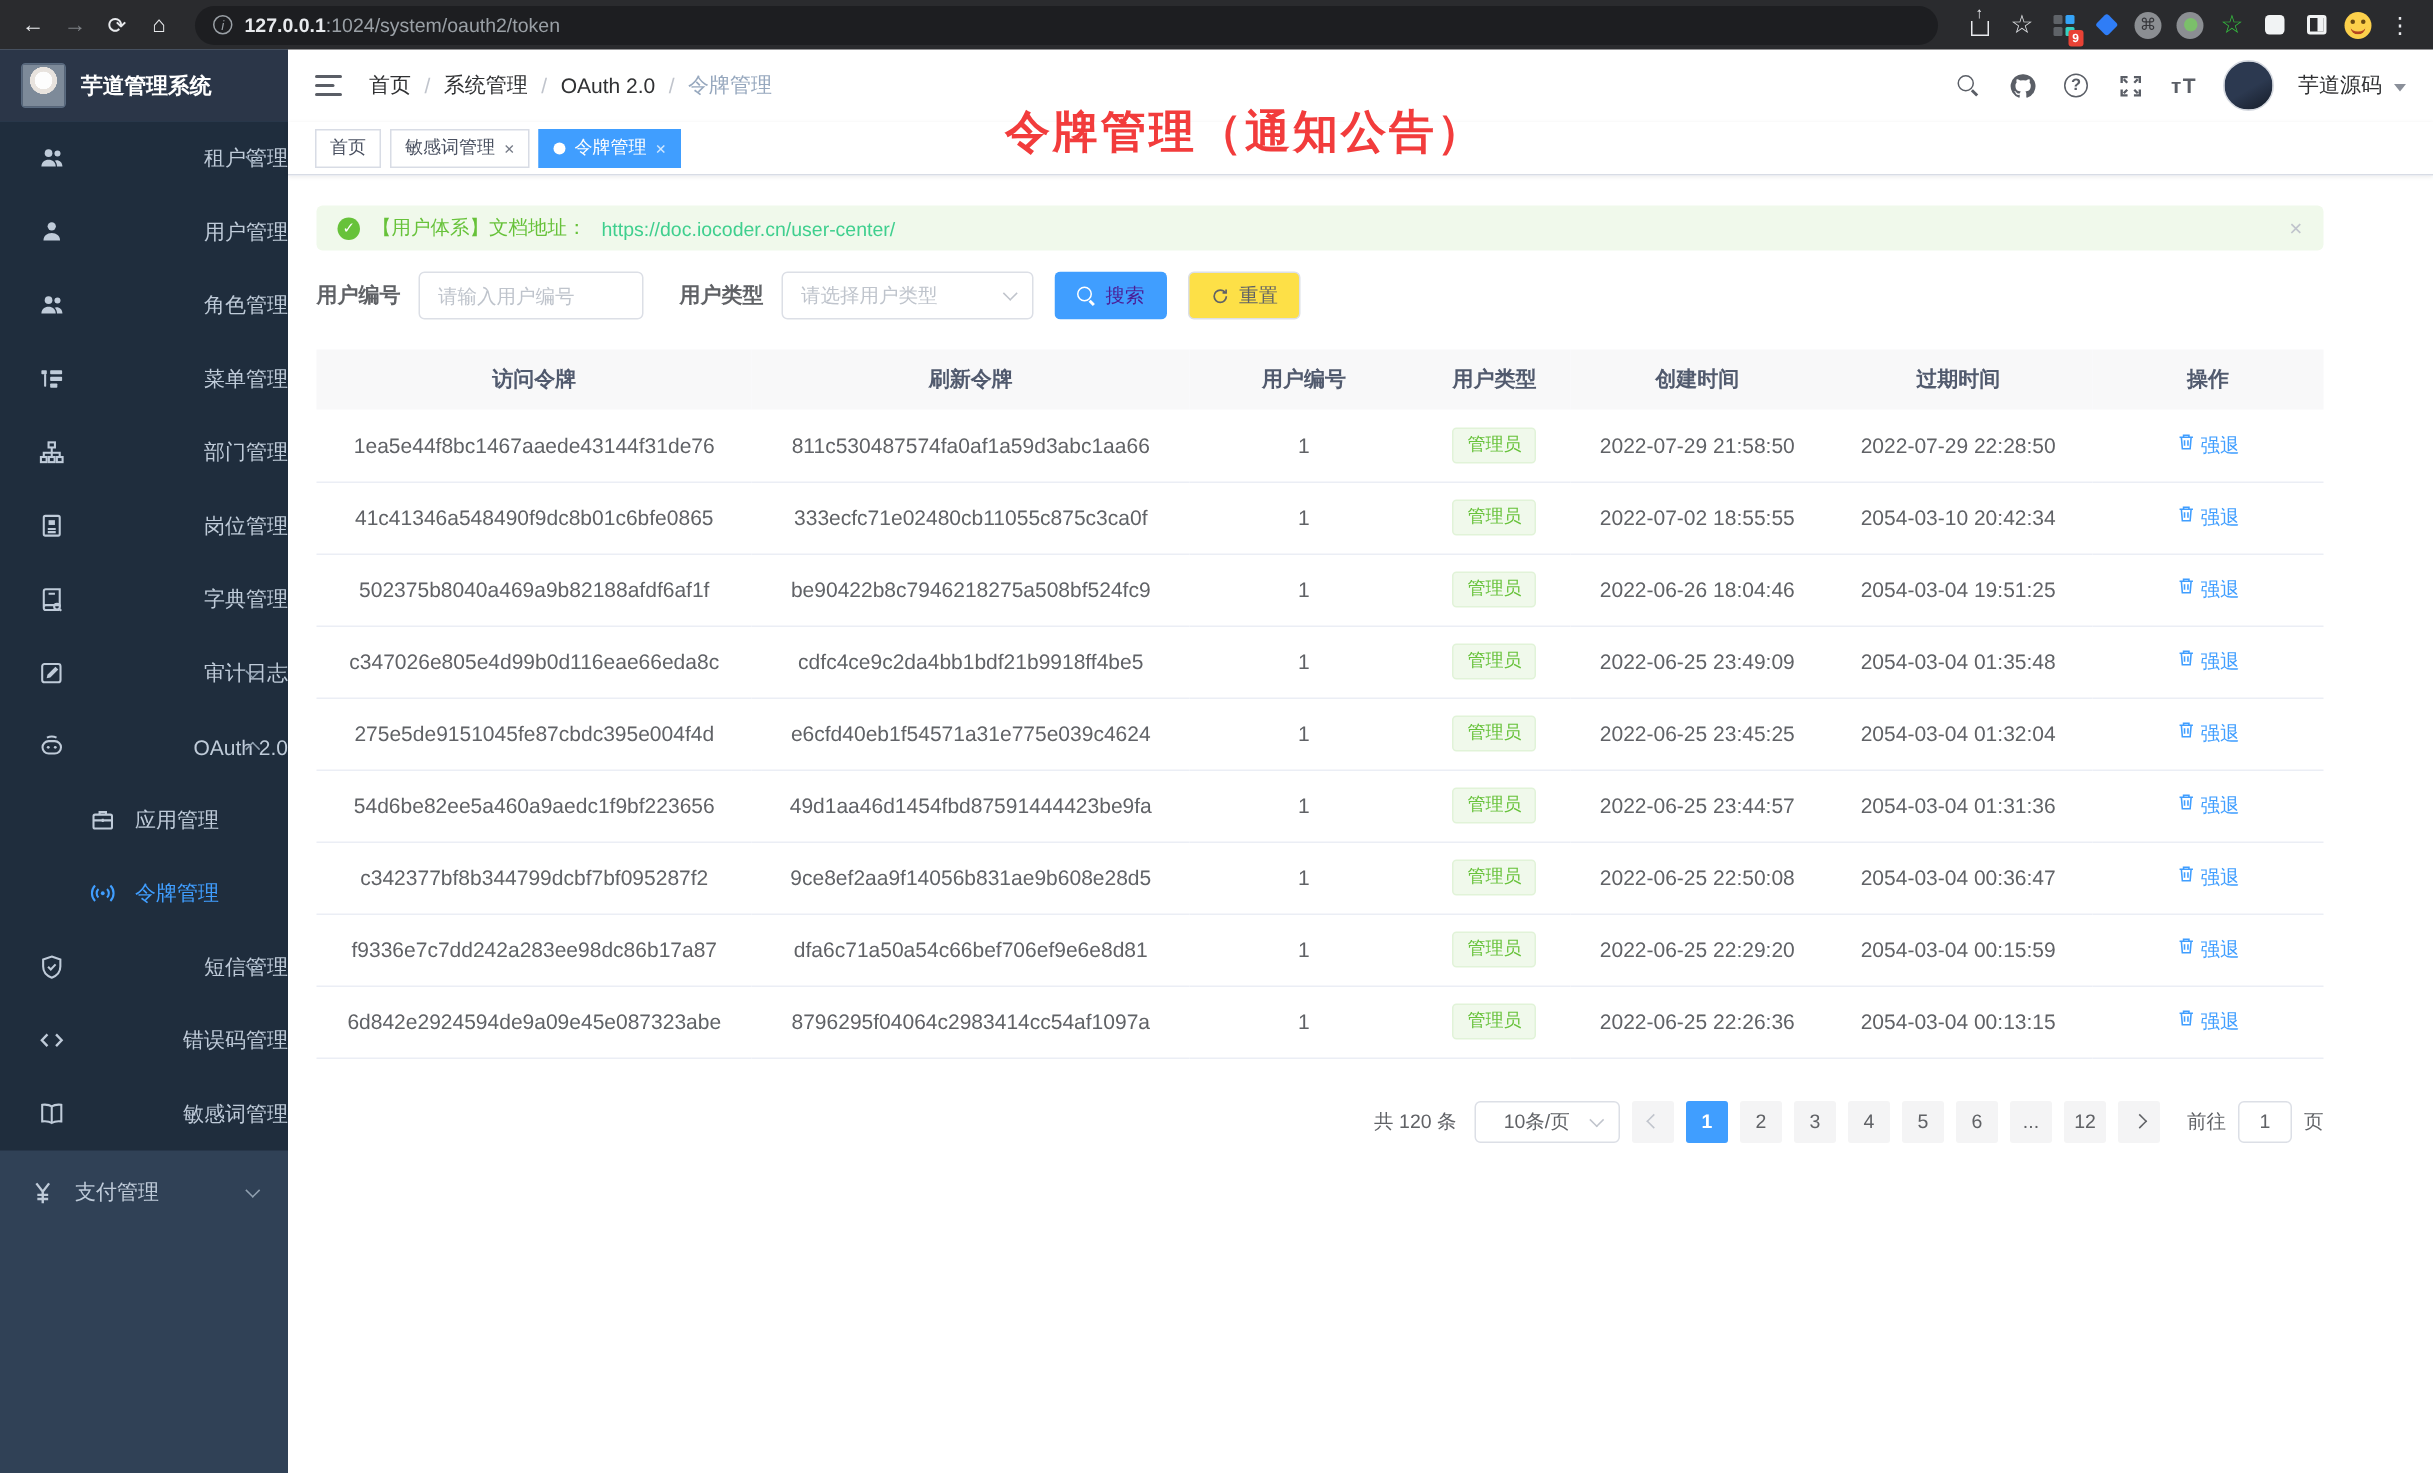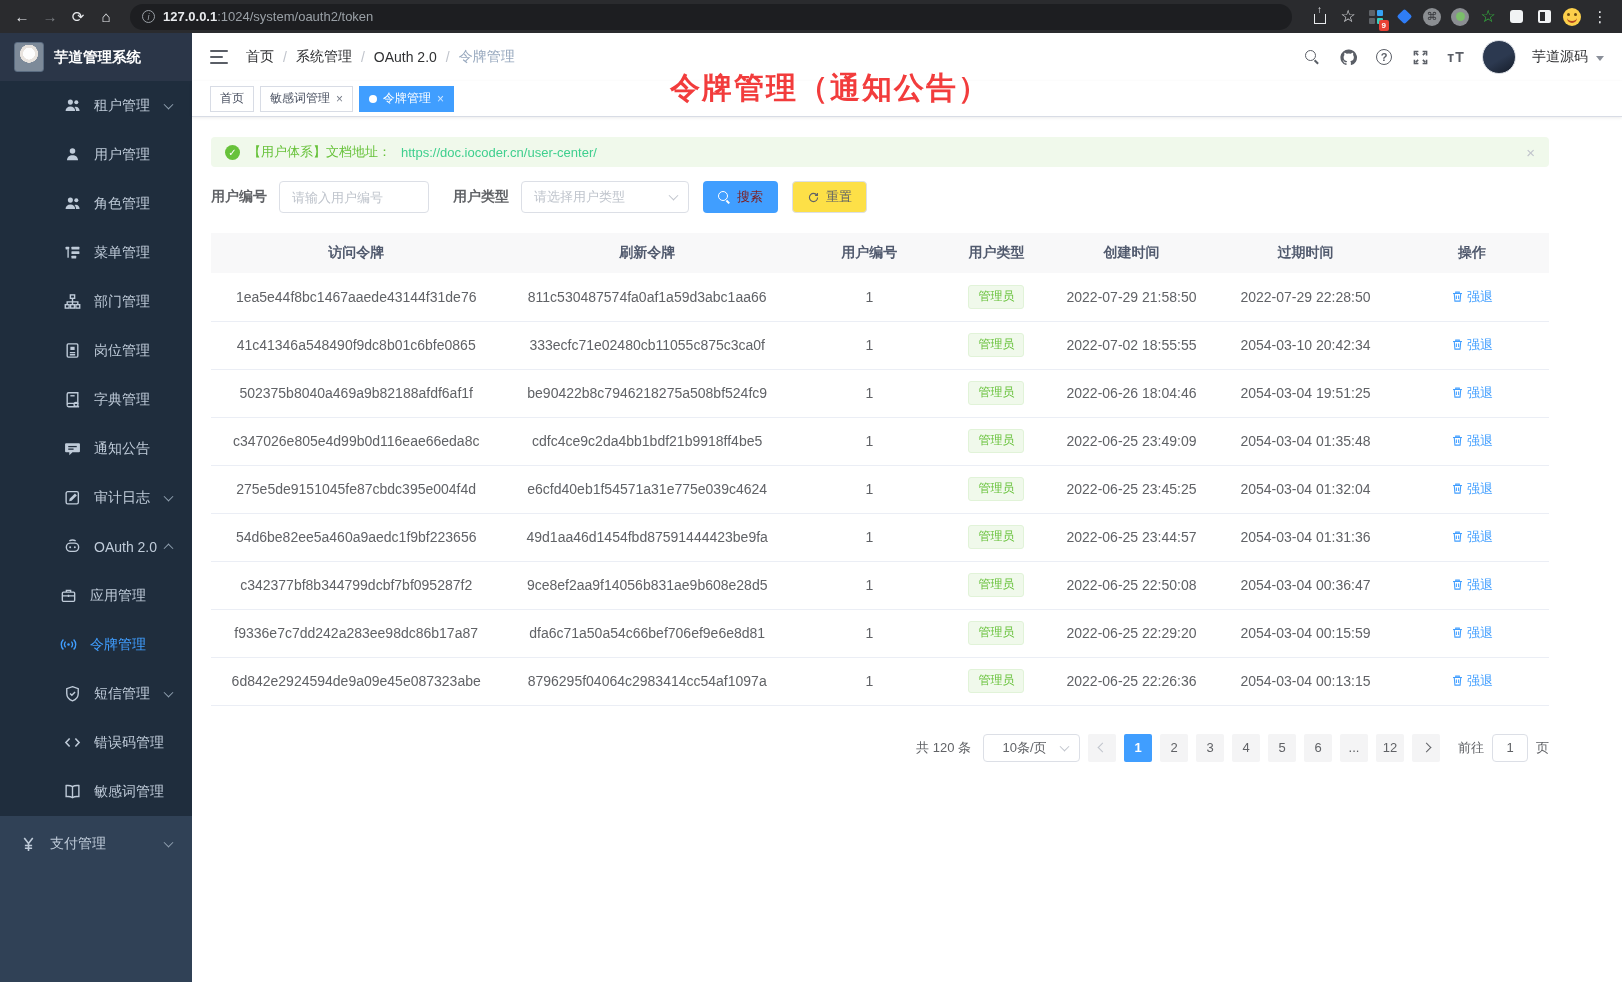--- a/index.html
+++ b/index.html
@@ -41,21 +41,21 @@
   .app { display:flex; height:949px; }
   .sidebar { width:192px; background:#304156; color:#bfcbd9; display:flex; flex-direction:column; flex:0 0 auto;}
   .logo-bar { height:48px; background:#2b3648; display:flex; align-items:center; padding:0 14px; gap:10px; flex:0 0 auto;}
   .logo-img { width:30px; height:30px; border-radius:3px; background:
      radial-gradient(circle at 50% 38%, #fdfdfd 0 26%, #e8e3de 27% 40%, #7d8a99 41%); border:1px solid #5a6b80;}
   .logo-title { color:#fff; font-size:14.5px; font-weight:700; white-space:nowrap;}
   .menu { flex:1; overflow:hidden; }
   .menu-dark { background:#1f2d3d; }
   .menu-item { position:relative; display:flex; align-items:center; height:49px; cursor:pointer;
         font-size:14px; color:#bfcbd9; }
-  .menu-item.lv-sub { padding-left:64px; }
+  .menu-item.lv-sub { padding-left:26px;justify-content:space-between; }
   .menu-item.lv-nested { padding-left:60px; }
   .menu-item.lv-top { padding-left:20px; height:56px; }
   .menu-item.active { color:#409eff; }
   .mi-icon { width:17px; height:17px; margin-right:13px; flex:0 0 auto; }
   .mi-label { white-space:nowrap; }
   .chev { position:absolute; right:20px; top:50%; width:7px; height:7px;
         border-right:1.5px solid #90a0b0; border-bottom:1.5px solid #90a0b0; }
   .chev.down { transform:translateY(-70%) rotate(45deg); }
   .chev.up { transform:translateY(-30%) rotate(-135deg); }
 
@@ -112,34 +112,34 @@
   .f-input { width:150px; height:32px; border:1px solid #dcdfe6; border-radius:4px; padding:0 12px;
         font-size:13px; color:#606266; outline:none; }
   .f-input::placeholder { color:#bfc4cc; }
   .f-select { width:168px; height:32px; border:1px solid #dcdfe6; border-radius:4px; padding:0 26px 0 12px;
         display:flex; align-items:center; position:relative; cursor:pointer; margin-right:4px;}
   .f-select .ph { font-size:13px; color:#bfc4cc; }
   .sel-chev { position:absolute; right:11px; top:50%; width:7px; height:7px;
         border-right:1.4px solid #c0c4cc; border-bottom:1.4px solid #c0c4cc; transform:translateY(-70%) rotate(45deg);}
   .btn { height:32px; border-radius:4px; font-size:13px; display:inline-flex; align-items:center;
         justify-content:center; gap:6px; cursor:pointer; border:1px solid transparent; padding:0 14px;}
-  .btn-primary { background:#409eff; color:#7f1d1d; }
+  .btn-primary { background:#409eff; color:#4c1d95; }
   .btn-plain { background:#fde047; border-color:#dcdfe6; color:#606266; margin-left:4px;}
   .mag2 { position:relative; width:13px; height:13px; }
   .mag2::before { content:""; position:absolute; width:8px; height:8px; border:1.5px solid #fff; border-radius:50%; left:0; top:0;}
   .mag2::after { content:""; position:absolute; width:4px; height:1.5px; background:#fff; transform:rotate(45deg); left:8px; top:10px;}
   .ricon { width:13px; height:13px; }
 
   table.grid { width:100%; border-collapse:collapse; margin-top:20px; table-layout:fixed; }
   .grid th { height:40px; background:#f8f8f9; color:#515a6e; font-size:14px; font-weight:700; text-align:center;}
   .grid td { height:48px; border-bottom:1px solid #ebeef5; font-size:14px; color:#606266; text-align:center;
         white-space:nowrap; overflow:hidden; }
   .badge { display:inline-block; background:#f0f9eb; border:1px solid #e1f3d8; color:#67c23a;
         font-size:12px; border-radius:3px; padding:3px 9px; line-height:1.3;}
-  .kick { color:#409eff; font-size:13px; display:inline-flex; align-items:center; gap:3px; cursor:pointer;}
+  .kick { color:#409eff; font-size:13px; display:inline-flex; gap:3px; cursor:pointer;}
   .trash-svg { width:13px; height:13px; }
 
   .pager { display:flex; align-items:center; justify-content:flex-end; margin-top:28px; gap:8px;
         font-size:13px; color:#606266; }
   .pg-total { margin-right:4px;margin-left:14px; }
   .pg-size { width:97px; height:28px; border:1px solid #dcdfe6; border-radius:4px; position:relative;
         display:flex; align-items:center; justify-content:center; padding-right:14px; cursor:pointer; color:#606266;}
   .pg-btn { min-width:28px; height:28px; background:#f4f4f5; border:none; border-radius:2px; font-size:13px;
         color:#606266; cursor:pointer; display:inline-flex; align-items:center; justify-content:center;
         font-family:inherit; padding:0 6px; }
@@ -352,26 +352,20 @@
     <span class="mi-label">岗位管理</span>
   </div>
           <div class="menu-item lv-sub">
     <svg class="mi-icon" viewBox="0 0 16 16">
               <use href="#i-dictionary" xlink:href="#i-dictionary"></use>
             </svg>
     <span class="mi-label">字典管理</span>
   </div>
           <div class="menu-item lv-sub">
     <svg class="mi-icon" viewBox="0 0 16 16">
-              <use href="#i-message" xlink:href="#i-message"></use>
-            </svg>
-    <span class="mi-label">通知公告</span>
-  </div>
-          <div class="menu-item lv-sub">
-    <svg class="mi-icon" viewBox="0 0 16 16">
               <use href="#i-audit-log" xlink:href="#i-audit-log"></use>
             </svg>
     <span class="mi-label">审计日志</span>
   <span class="chev down"></span>
           </div>
           <div class="menu-item lv-sub">
     <svg class="mi-icon" viewBox="0 0 16 16">
               <use href="#i-robot" xlink:href="#i-robot"></use>
             </svg>
     <span class="mi-label">OAuth 2.0</span>

